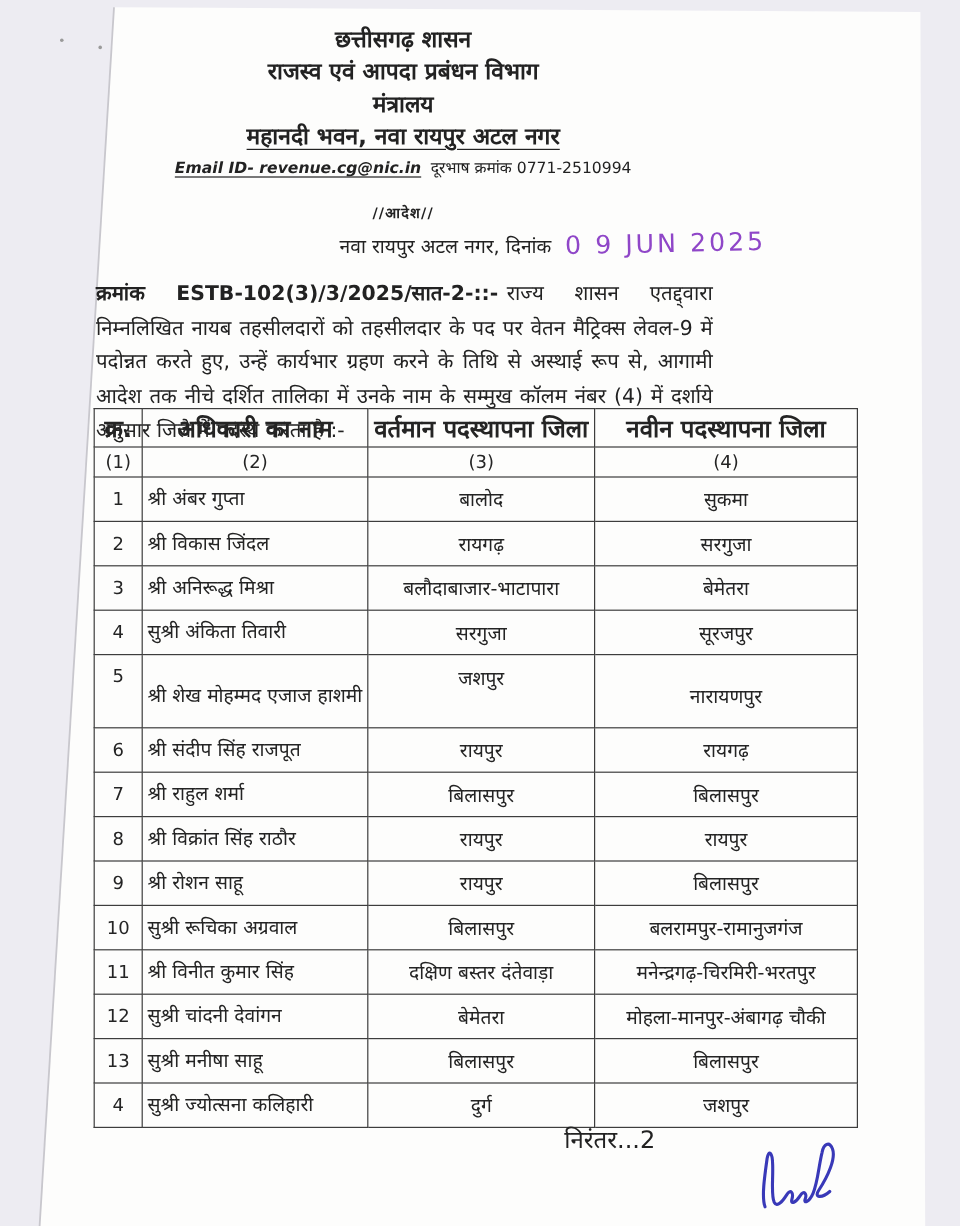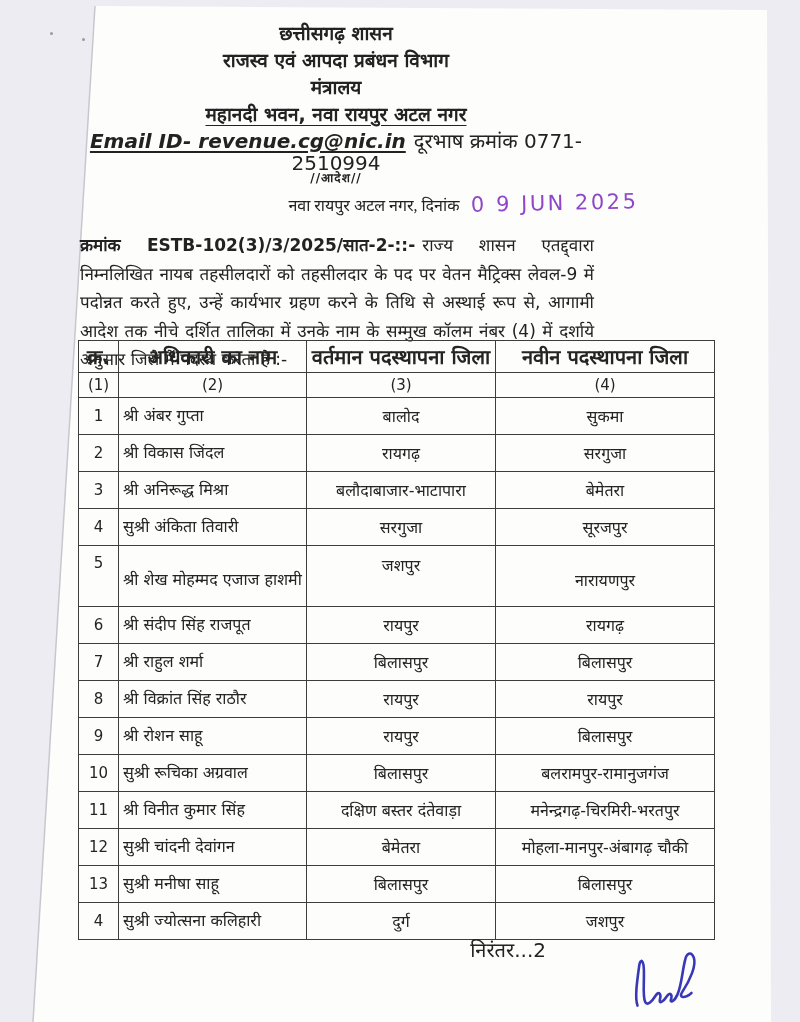--- a/index.html
+++ b/index.html
@@ -12,29 +12,29 @@
   .paper-layer{position:absolute;left:0;top:0;width:800px;height:1022px;z-index:0;}
   .content{position:absolute;left:0;top:0;width:676px;height:1022px;z-index:1;}
 
   .speck{position:absolute;width:3px;height:3px;border-radius:50%;background:#9a9a9a;}
   .speck1{left:50px;top:32px;}
   .speck2{left:82px;top:38px;}
 
   .doc-header{position:absolute;left:80px;right:84px;top:20px;text-align:center;}
   .doc-header .h-line{font-size:19px;font-weight:bold;line-height:26px;margin:0 0 1px 0;}
   .doc-header .h-underline{text-decoration:underline;text-underline-offset:4px;}
-  .contact-line{font-size:20px;line-height:22px;margin-top:3px;font-weight:normal;}
+  .contact-line{font-size:13px;line-height:22px;margin-top:3px;font-weight:normal;}
   .email{font-weight:bold;font-style:italic;text-decoration:underline;text-underline-offset:3px;margin-right:8px;}
   .phone{font-weight:normal;}
 
   .order-title{position:absolute;left:80px;right:84px;top:169px;text-align:center;
     font-size:12px;font-weight:bold;letter-spacing:1px;}
 
   .date-line{position:absolute;right:38px;top:193px;text-align:right;font-size:16px;white-space:nowrap;}
-  .date-prefix{vertical-align:middle;font-family:Liberation Serif, serif;}
+  .date-prefix{vertical-align:middle;}
   .date-stamp{display:inline-block;font-size:21px;font-weight:500;letter-spacing:2.5px;
     transform:rotate(-1.2deg) translateY(-2px);vertical-align:middle;margin-left:6px;}
 
   .body-para{position:absolute;left:80px;right:82px;top:231px;
     font-size:17px;line-height:28.5px;text-align:justify;}
   .ref{font-weight:bold;margin-right:7px;}
 
   table.order-table{position:absolute;left:78px;top:340px;width:636px;
     border-collapse:collapse;table-layout:fixed;font-size:16px;color:#242424;}
   table.order-table td,table.order-table th{

